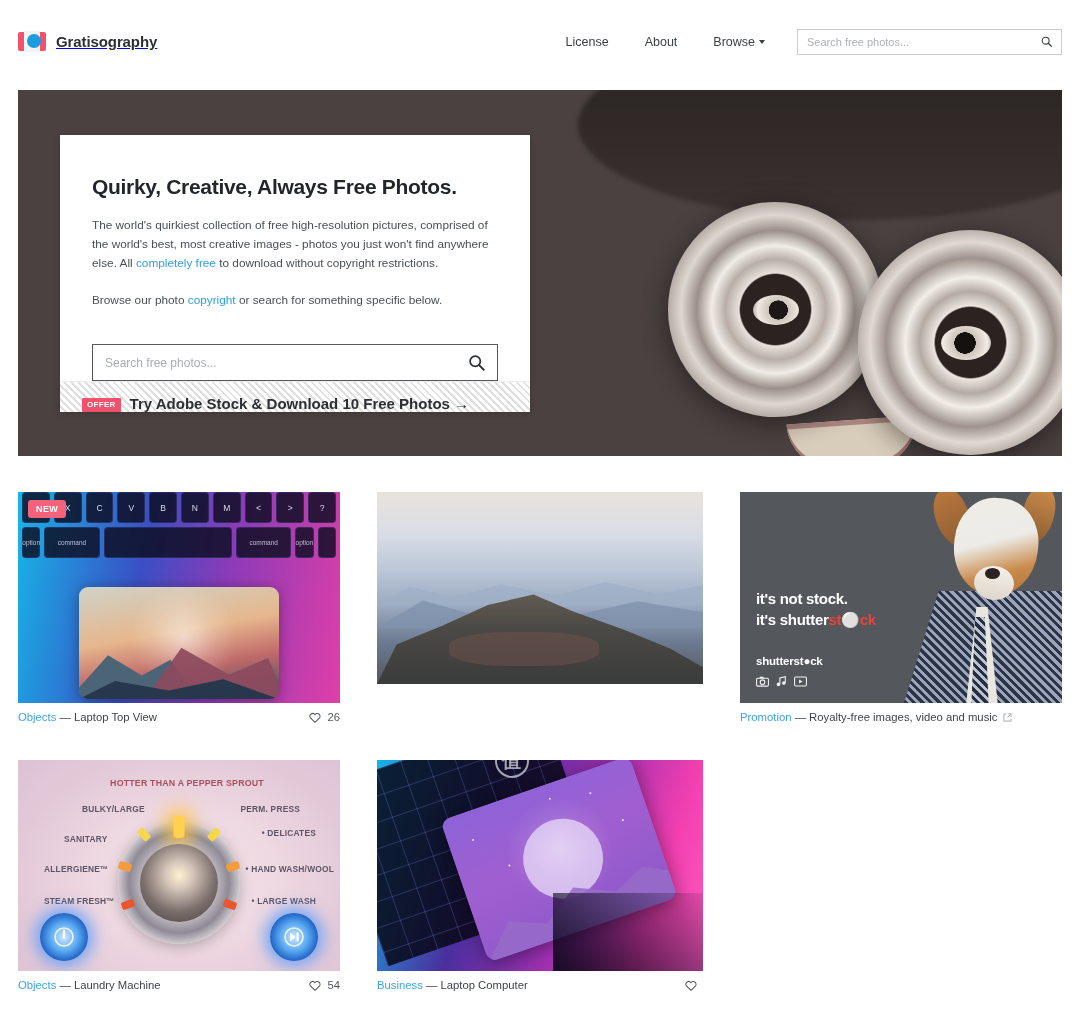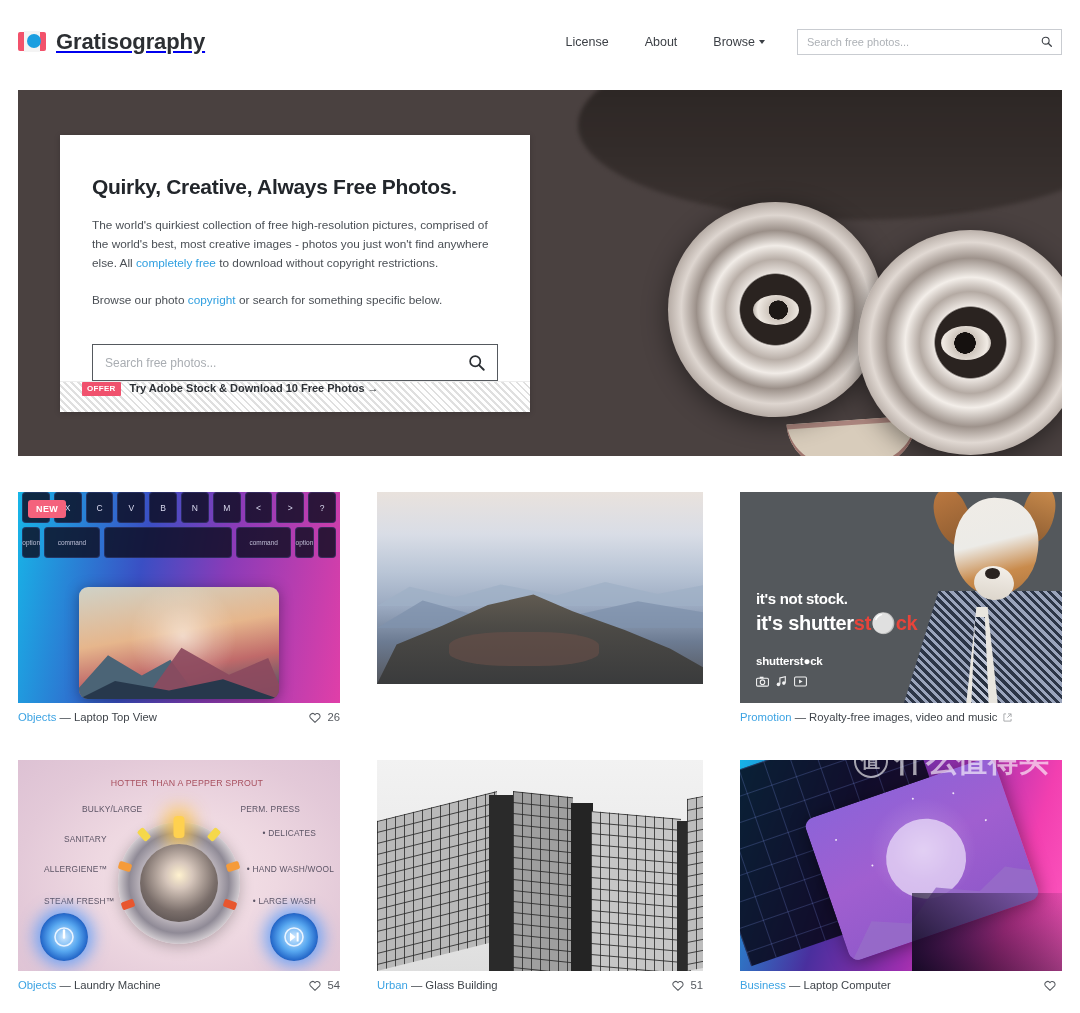--- a/index.html
+++ b/index.html
@@ -14,21 +14,21 @@
   
   .header {
     position: absolute; left:0; top:0; width:1080px; height:83px;
     display:flex; align-items:center; background:#fff;
   }
   .brand { display:flex; align-items:center; margin-left:18px; gap:10px; }
   .cam-icon { width:28px; height:19px; position:relative; display:block; }
   .cam-icon .body { position:absolute; inset:0; background:#f2526b; border-radius:2px; }
   .cam-icon .mid { position:absolute; left:6px; top:-1px; width:16px; height:21px; background:#f4f4f4; }
   .cam-icon .lens { position:absolute; left:9px; top:2px; width:14px; height:14px; border-radius:50%; background:#1b9ee0; }
-  .brand-name { font-size:22px; font-weight:bold; color:#2c2f33; letter-spacing:-0.1px; }
+  .brand-name { font-size:15px; font-weight:bold; color:#2c2f33; letter-spacing:-0.1px; }
 
   .nav { margin-left:auto; display:flex; align-items:center; gap:0; margin-right:18px; }
   .nav-link {
     font-size:12.5px; color:#3b3f45; text-decoration:none;
     padding:0 18px; white-space:nowrap; line-height:20px;
   }
   .caret {
     display:inline-block; width:0;height:0; margin-left:4px;
     border-left:3.5px solid transparent; border-right:3.5px solid transparent;
     border-top:4px solid #3b3f45; vertical-align:middle;
@@ -112,32 +112,32 @@
     display:flex; align-items:center; padding:0 12px;
   }
   .hero-search input {
     flex:1; border:none; outline:none; font-size:12px; color:#333;
     font-family:"Liberation Sans", sans-serif; background:transparent;
   }
   .hero-search input::placeholder { color:#a9adb2; }
   .mag { width:17px; height:17px; flex:0 0 auto; }
 
   .offer {
-    height:31px; margin-top:auto; display:flex; align-items:flex-start; padding-left:22px; gap:9px;
+    height:31px; margin-top:auto; display:flex; align-items:flex-end; padding-left:22px; gap:9px;
     background-color:#f7f7f7;
     background-image: repeating-linear-gradient(45deg,
        rgba(255,255,255,.95) 0px, rgba(255,255,255,.95) 3px,
        rgba(222,222,222,.95) 3px, rgba(222,222,222,.95) 5px);
     border-top:1px solid #ededed;
   }
   .offer-badge {
     background:#f0516d; color:#fff; font-size:8px; font-weight:bold;
     padding:2px 5px; letter-spacing:.3px; border-radius:1px; line-height:1.2;
   }
-  .offer-text { font-size:11px; font-weight:bold; color:#2c3035; }
+  .offer-text { font-size:15px; font-weight:bold; color:#2c3035; }
 
   
   .grid {
     position:absolute; left:18px; top:492px; width:1044px;
     display:grid; grid-template-columns:322px 326px 322px; column-gap:37px; row-gap:0;
   }
   .card { position:relative; }
   .thumb { position:relative; width:100%; overflow:hidden; display:block; }
   .caption {
     display:flex; align-items:center; font-size:11.3px; color:#3f444a; padding-top:8px;
@@ -219,30 +219,30 @@
   .ss .shirt {
     position:absolute; right:52px; bottom:0; width:56px; height:96px; background:#e9e6df;
     clip-path:polygon(40% 0, 60% 0, 78% 100%, 22% 100%);
   }
   .ss .tie {
     position:absolute; right:70px; bottom:0; width:24px; height:86px;
     background: repeating-linear-gradient(45deg,#27303f 0 3px,#b9c1d3 3px 6px);
     clip-path:polygon(30% 0, 70% 0, 86% 100%, 14% 100%);
   }
   .ss-l1 { position:absolute; left:16px; top:98px; font-size:15px; font-weight:bold; color:#fff; letter-spacing:-.3px; }
-  .ss-l2 { position:absolute; left:16px; top:119px; font-size:20px; font-weight:bold; color:#fff; letter-spacing:-.3px; }
+  .ss-l2 { position:absolute; left:16px; top:119px; font-size:15px; font-weight:bold; color:#fff; letter-spacing:-.3px; }
   .ss-l2 .red { color:#e8443a; }
   .ss-logo { position:absolute; left:16px; top:163px; font-size:11.5px; font-weight:bold; color:#fff; letter-spacing:-.2px; }
   .ss-icons { position:absolute; left:16px; top:184px; display:flex; gap:7px; align-items:center; }
   .ss-icons svg { opacity:.92; }
 
   
   .laundry { height:211px;
     background:radial-gradient(ellipse 240px 180px at 52% 56%, #f6e5ea 0%, #eed8e1 38%, #e3c9d8 70%, #dcc0d3 100%); }
-  .laundry .lab { position:absolute; font-size:8.4px; color:#5d5566; font-weight:normal; letter-spacing:.2px; white-space:nowrap;padding-left:16px; }
+  .laundry .lab { position:absolute; font-size:8.4px; color:#5d5566; font-weight:bold; letter-spacing:.2px; white-space:nowrap;padding-left:16px; }
   .laundry .title { top:18px; left:50%; transform:translateX(-50%); color:#a8505f; font-size:8.8px; }
   .dial {
     position:absolute; left:50%; top:62px; transform:translateX(-50%);
     width:122px; height:122px; border-radius:50%;
     background:
       radial-gradient(circle at 50% 38%, rgba(255,245,210,.95) 0%, rgba(255,220,150,.35) 14%, rgba(255,255,255,0) 30%),
       radial-gradient(circle, #e9e4e6 0%, #cfc7cc 38%, #8f8a96 58%, #d8d2d6 72%, #6f6a78 88%, #b9b3bd 100%);
     box-shadow:0 3px 14px rgba(0,0,0,.25);
   }
   .dial .inner {
@@ -514,41 +514,20 @@
         <span class="cap-text">&nbsp;<span>—</span>&nbsp;<span>Laundry Machine</span></span>
         <span class="likes">
           <svg class="heart" viewBox="0 0 14 13">
               <path d="M7 12.2 1.6 6.9A3.2 3.2 0 0 1 7 3.2a3.2 3.2 0 0 1 5.4 3.7z" fill="none" stroke="#55595f" stroke-width="1.2"></path>
             </svg>
           <span>54</span>
         </span>
       </div>
     </div>
 
-    <div class="card" style="margin-top:37px">
-      <div class="thumb bldg">
-        <div class="blk b1"></div>
-          <div class="blk b2"></div>
-          <div class="blk b3"></div>
-        <div class="blk b4"></div>
-          <div class="blk b5"></div>
-          <div class="blk b6"></div>
-          <div class="blk b7"></div>
-      </div>
-      <div class="caption">
-        <a class="cat" href="#">Urban</a>
-        <span class="cap-text">&nbsp;<span>—</span>&nbsp;<span>Glass Building</span></span>
-        <span class="likes">
-          <svg class="heart" viewBox="0 0 14 13">
-              <path d="M7 12.2 1.6 6.9A3.2 3.2 0 0 1 7 3.2a3.2 3.2 0 0 1 5.4 3.7z" fill="none" stroke="#55595f" stroke-width="1.2"></path>
-            </svg>
-          <span>51</span>
-        </span>
-      </div>
-    </div>
 
     <div class="card" style="margin-top:37px">
       <div class="thumb kb2">
         <div class="darkkeys"></div>
         <div class="pad2">
           <div class="moon"></div>
             <div class="hill"></div>
           <div class="star" style="left:24px;top:28px"></div>
           <div class="star" style="left:50px;top:64px"></div>
           <div class="star" style="left:150px;top:22px"></div>
@@ -561,19 +540,18 @@
         <a class="cat" href="#">Business</a>
         <span class="cap-text">&nbsp;<span>—</span>&nbsp;<span>Laptop Computer</span></span>
         <span class="likes">
           <svg class="heart" viewBox="0 0 14 13">
               <path d="M7 12.2 1.6 6.9A3.2 3.2 0 0 1 7 3.2a3.2 3.2 0 0 1 5.4 3.7z" fill="none" stroke="#55595f" stroke-width="1.2"></path>
             </svg>
           <span></span>
         </span>
         <div class="watermark">
           <span class="wm-circle">值</span>
-          <span>什么值得买</span>
         </div>
       </div>
     </div>
 
   </div>
 </div>
 
 </body></html>

